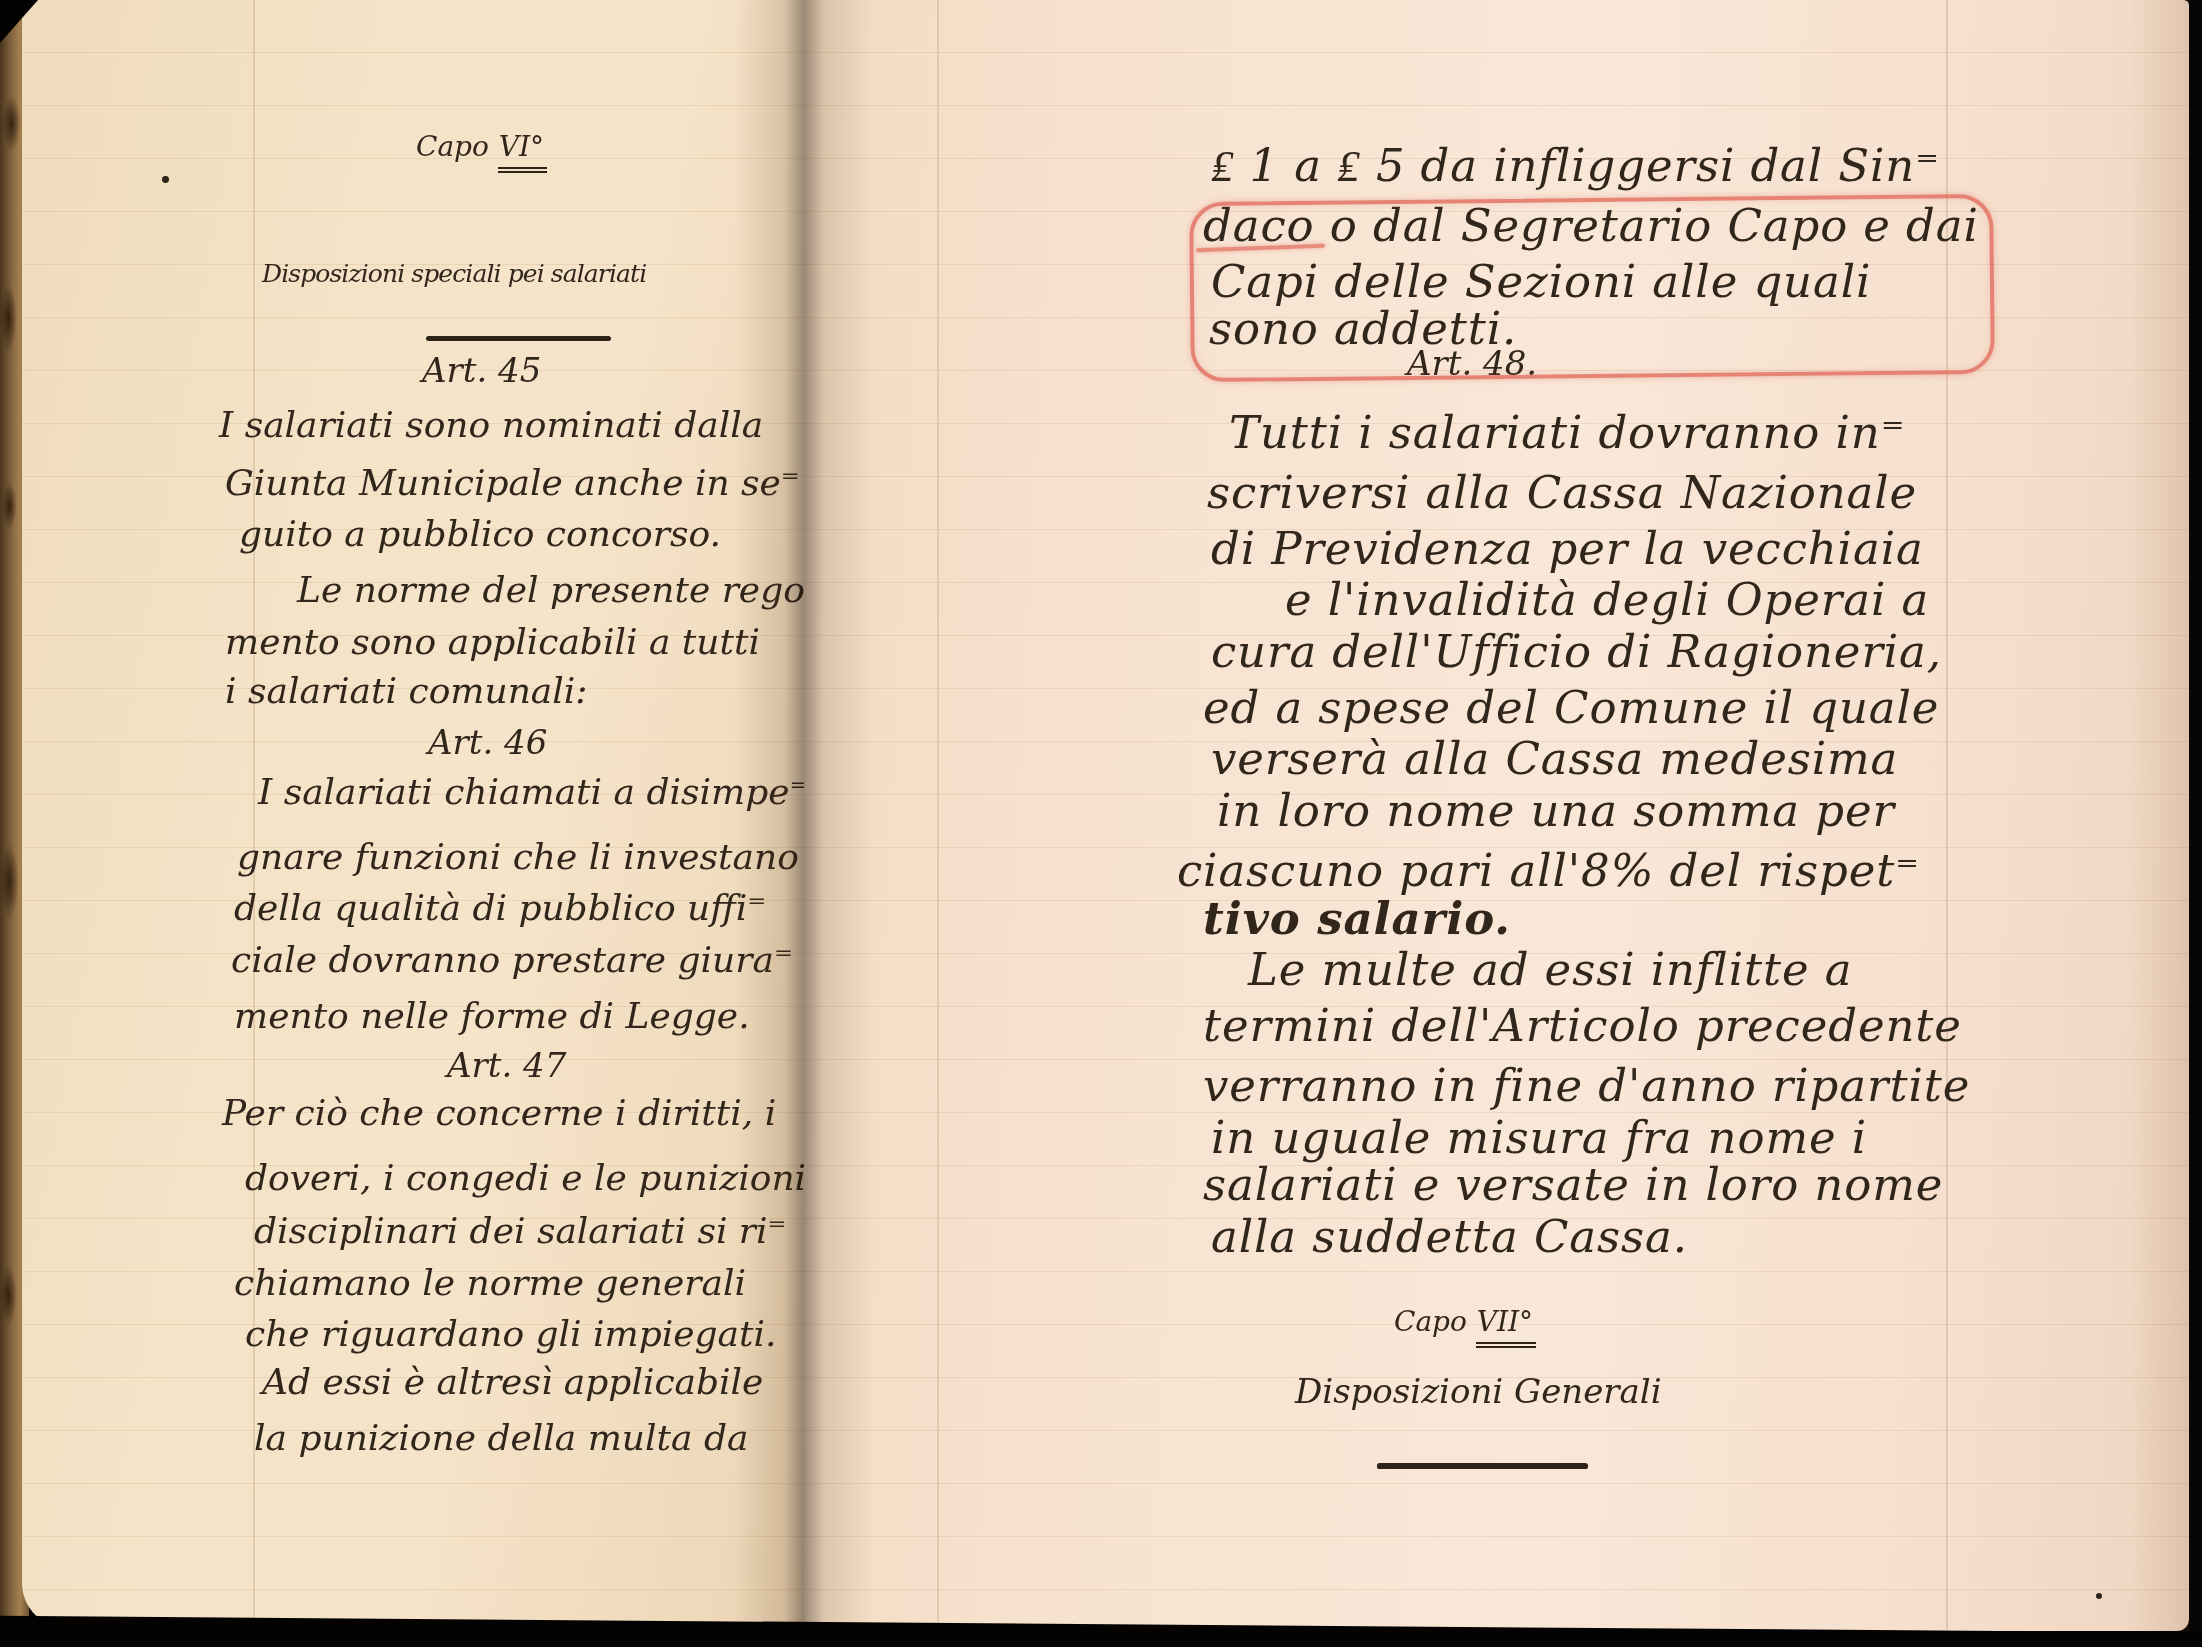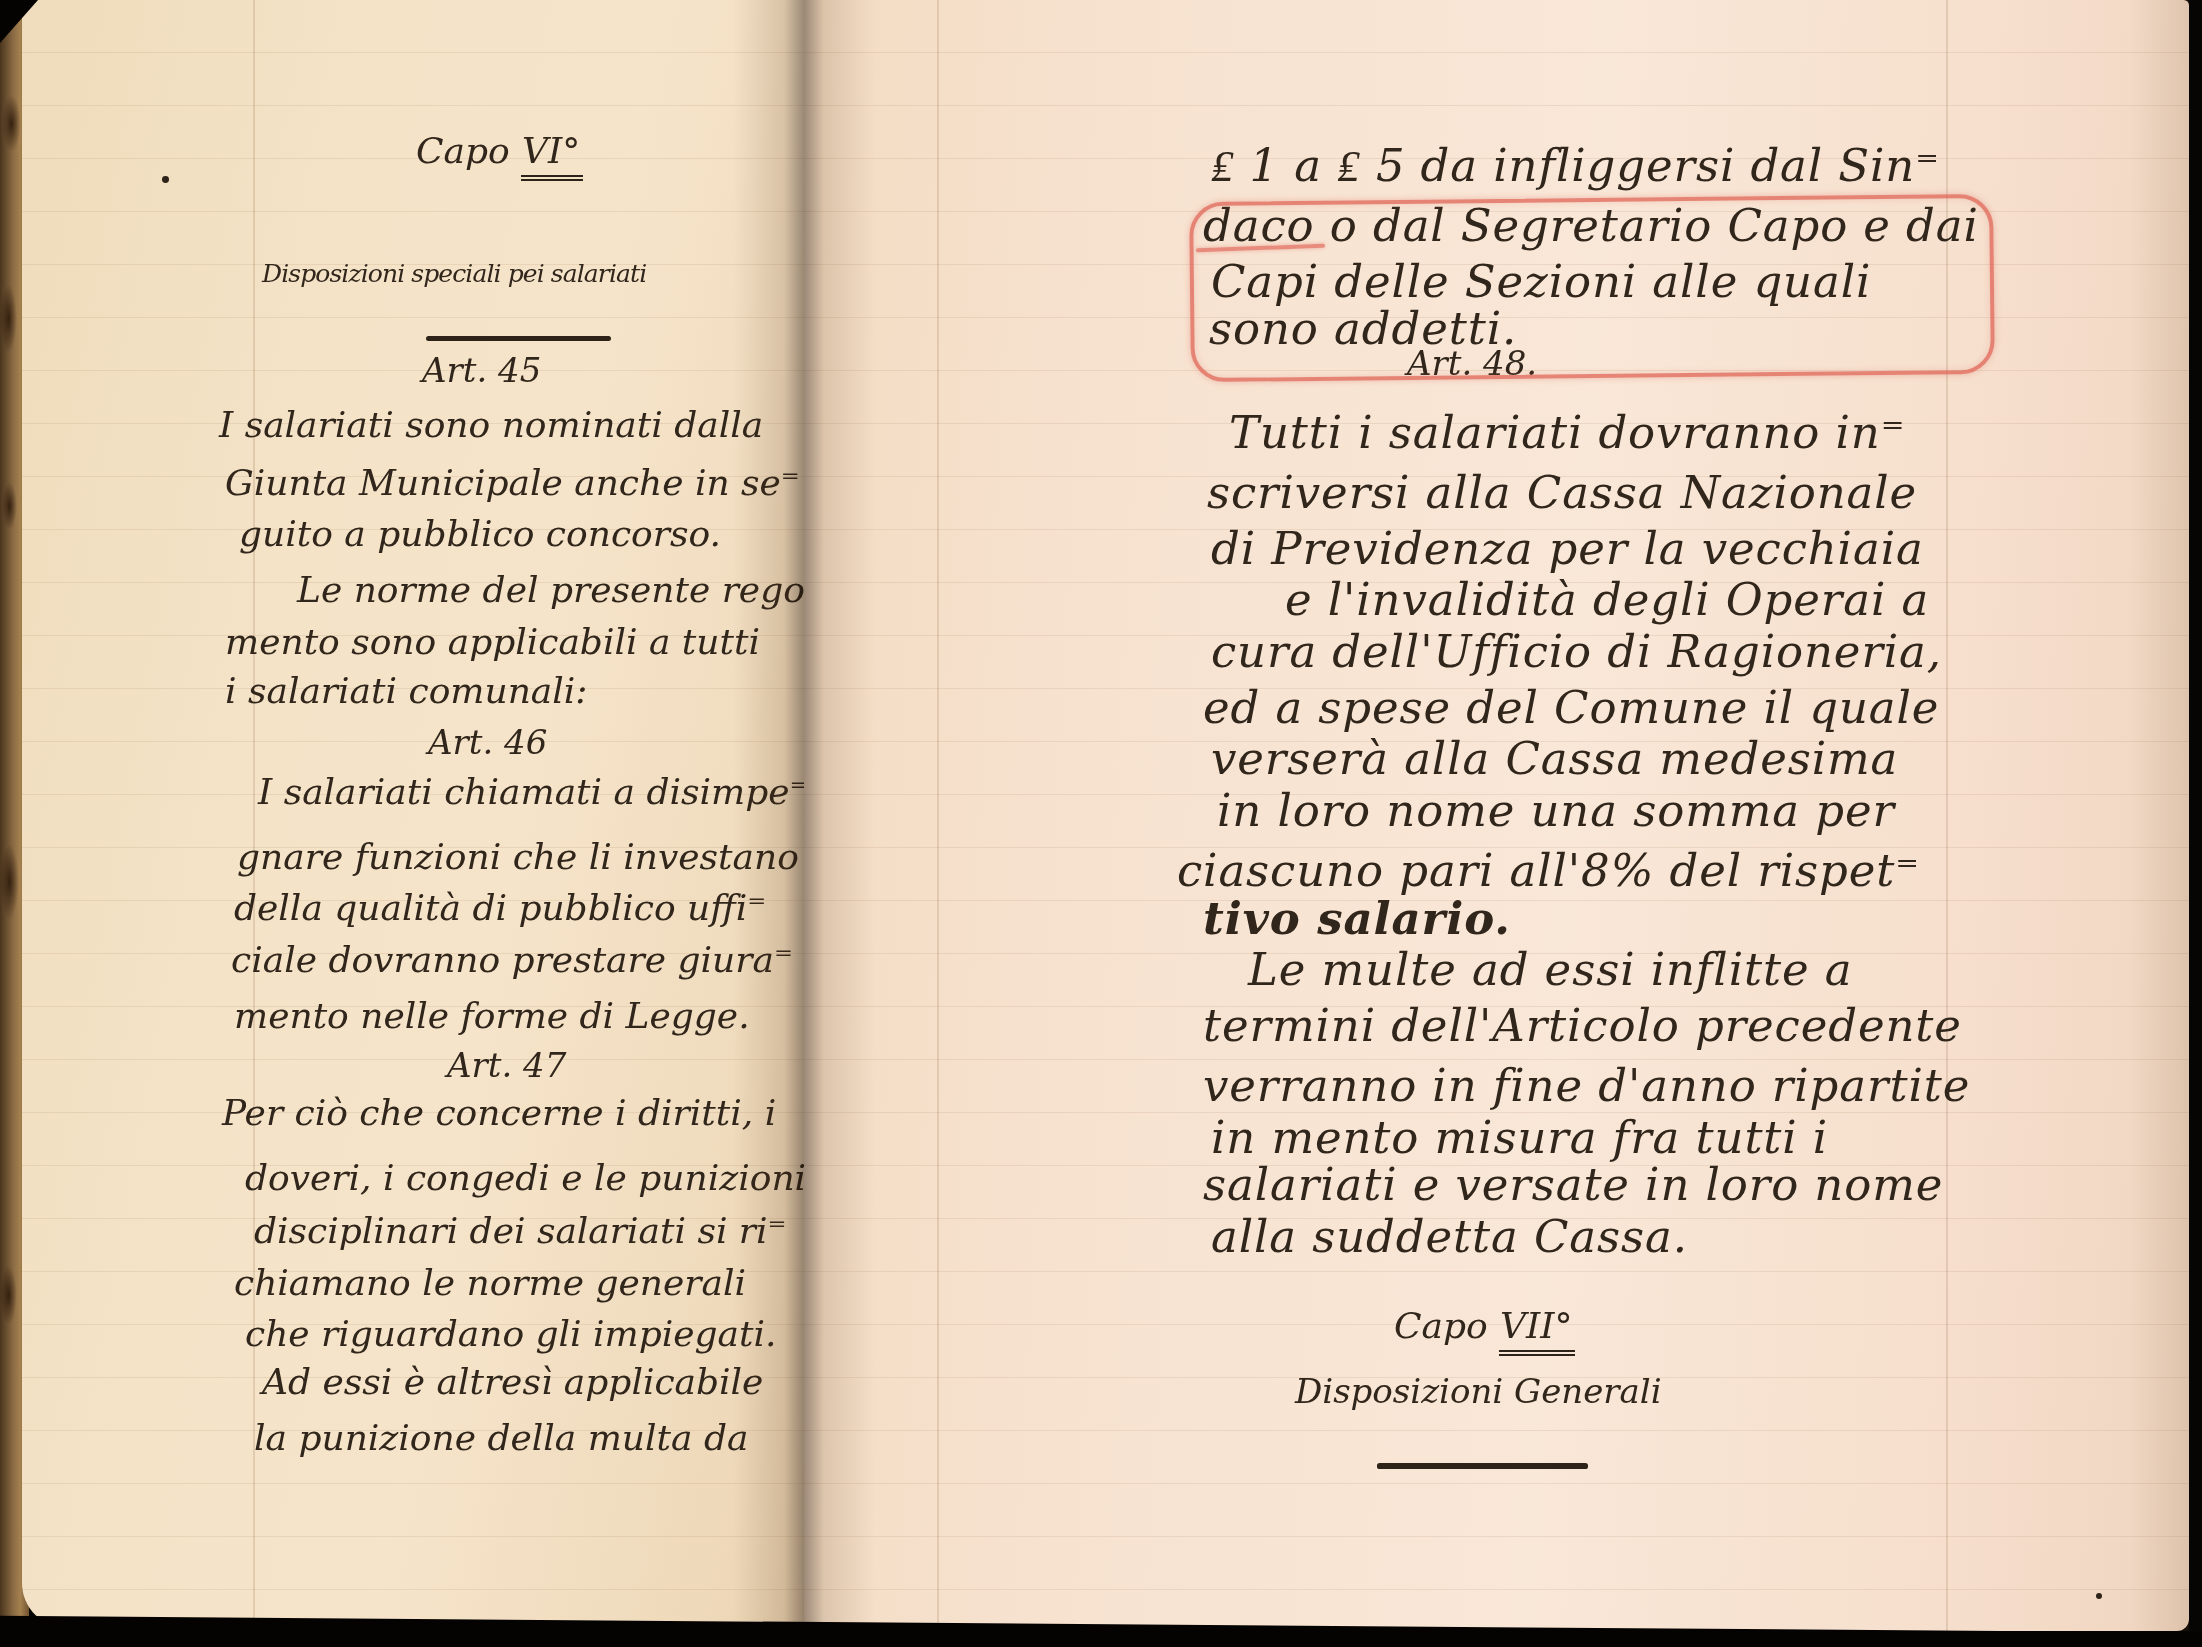--- a/index.html
+++ b/index.html
@@ -25,21 +25,21 @@
   }
   .page-right::after{
     content:"";position:absolute;top:0;right:0;width:60px;height:100%;
     background:linear-gradient(to right,rgba(120,80,40,0),rgba(120,80,40,.14));
   }
   .vline{position:absolute;top:0;bottom:0;width:1.7px;background:rgba(150,110,70,.2);}
   .line{position:absolute;font-style:italic;color:#31261b;white-space:nowrap;line-height:1;}
   .lbody{font-size:36px;}
   .rbody{font-size:45px;letter-spacing:0.9px;}
   .art{font-size:34px;}
-  .chapter{font-size:36px;}
+  .chapter{font-size:28px;}
   .num{border-bottom:6px double #2e2318;padding:0 2.6px 4.3px 0.9px;}
   .lsub{font-size:25px;letter-spacing:-0.9px;}
   .rsub{font-size:34px;}
   .divider{position:absolute;height:5.2px;background:#2e2318;border-radius:2.6px;}
   .red-circle{
     position:absolute;border:4.3px solid rgba(222,94,80,.72);border-radius:34px;
     box-shadow:0 0 6px rgba(222,94,80,.35), inset 0 0 6px rgba(222,94,80,.22);
     transform:rotate(-0.6deg);
   }
   .red-dash{
@@ -126,21 +126,21 @@
   <div class="line rbody" style="left:1245px;top:577px;margin-left:40px;">e l'invalidità degli Operai a</div>
   <div class="line rbody" style="left:1211px;top:629px;">cura dell'Ufficio di Ragioneria,</div>
   <div class="line rbody" style="left:1203px;top:685px;">ed a spese del Comune il quale</div>
   <div class="line rbody" style="left:1211px;top:736px;">verserà alla Cassa medesima</div>
   <div class="line rbody" style="left:1217px;top:788px;">in loro nome una somma per</div>
   <div class="line rbody" style="left:1177px;top:848px;">ciascuno pari all'8% del rispet⁼</div>
   <div class="line rbody" style="left:1203px;top:896px;font-weight:bold;">tivo salario.</div>
   <div class="line rbody" style="left:1248px;top:947px;">Le multe ad essi inflitte a</div>
   <div class="line rbody" style="left:1203px;top:1003px;">termini dell'Articolo precedente</div>
   <div class="line rbody" style="left:1203px;top:1063px;">verranno in fine d'anno ripartite</div>
-  <div class="line rbody" style="left:1211px;top:1115px;">in mento misura fra tutti i</div>
+  <div class="line rbody" style="left:1211px;top:1115px;">in uguale misura fra nome i</div>
   <div class="line rbody" style="left:1203px;top:1162px;">salariati e versate in loro nome</div>
   <div class="line rbody" style="left:1211px;top:1214px;">alla suddetta Cassa.</div>
 
   <div class="line chapter" style="left:1394px;top:1308px;">
     <span>Capo</span>
     <span class="num">VII°</span>
   </div>
   <div class="line rsub" style="left:1295px;top:1374px;">Disposizioni Generali</div>
   <div class="divider" style="left:1377px;top:1463px;width:211px;height:6px;"></div>
 

